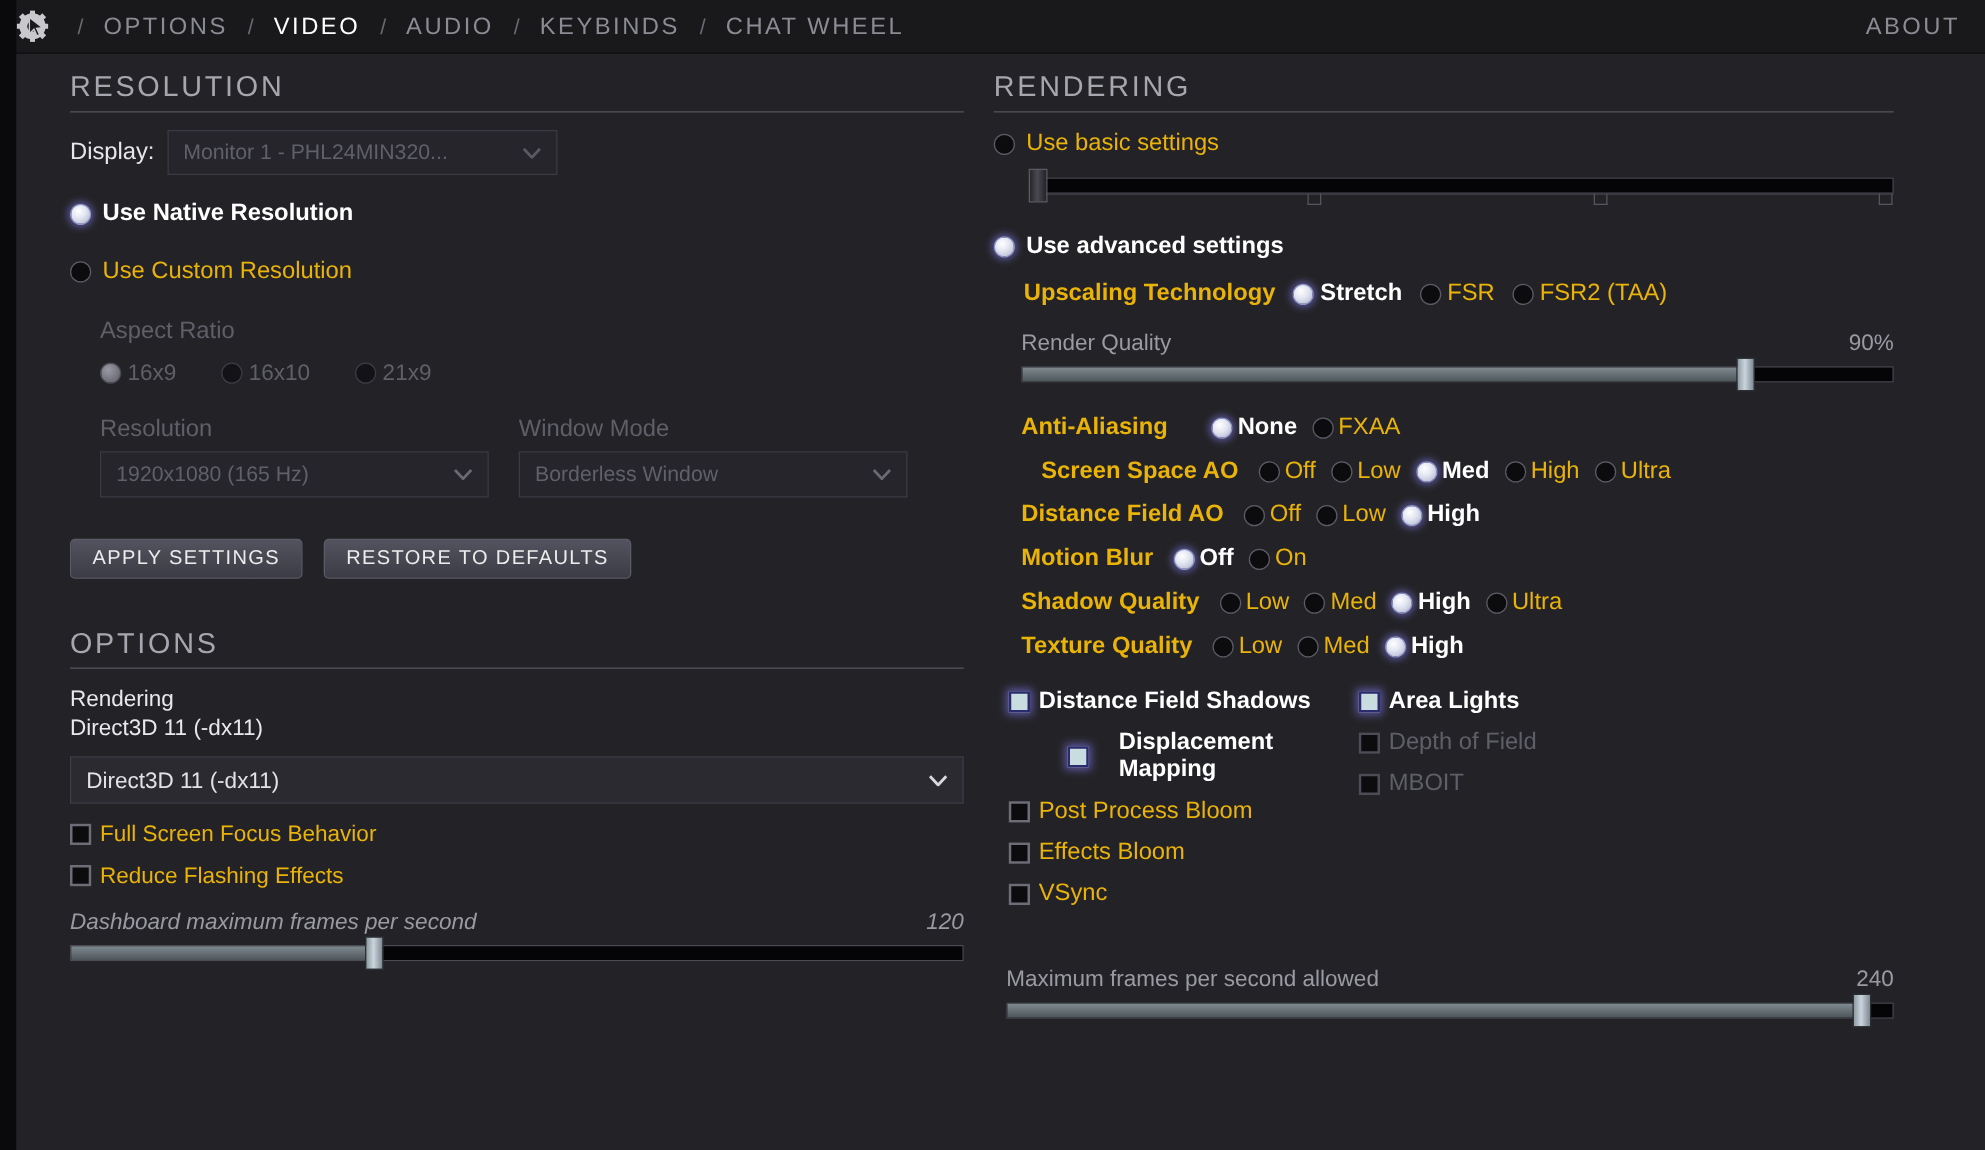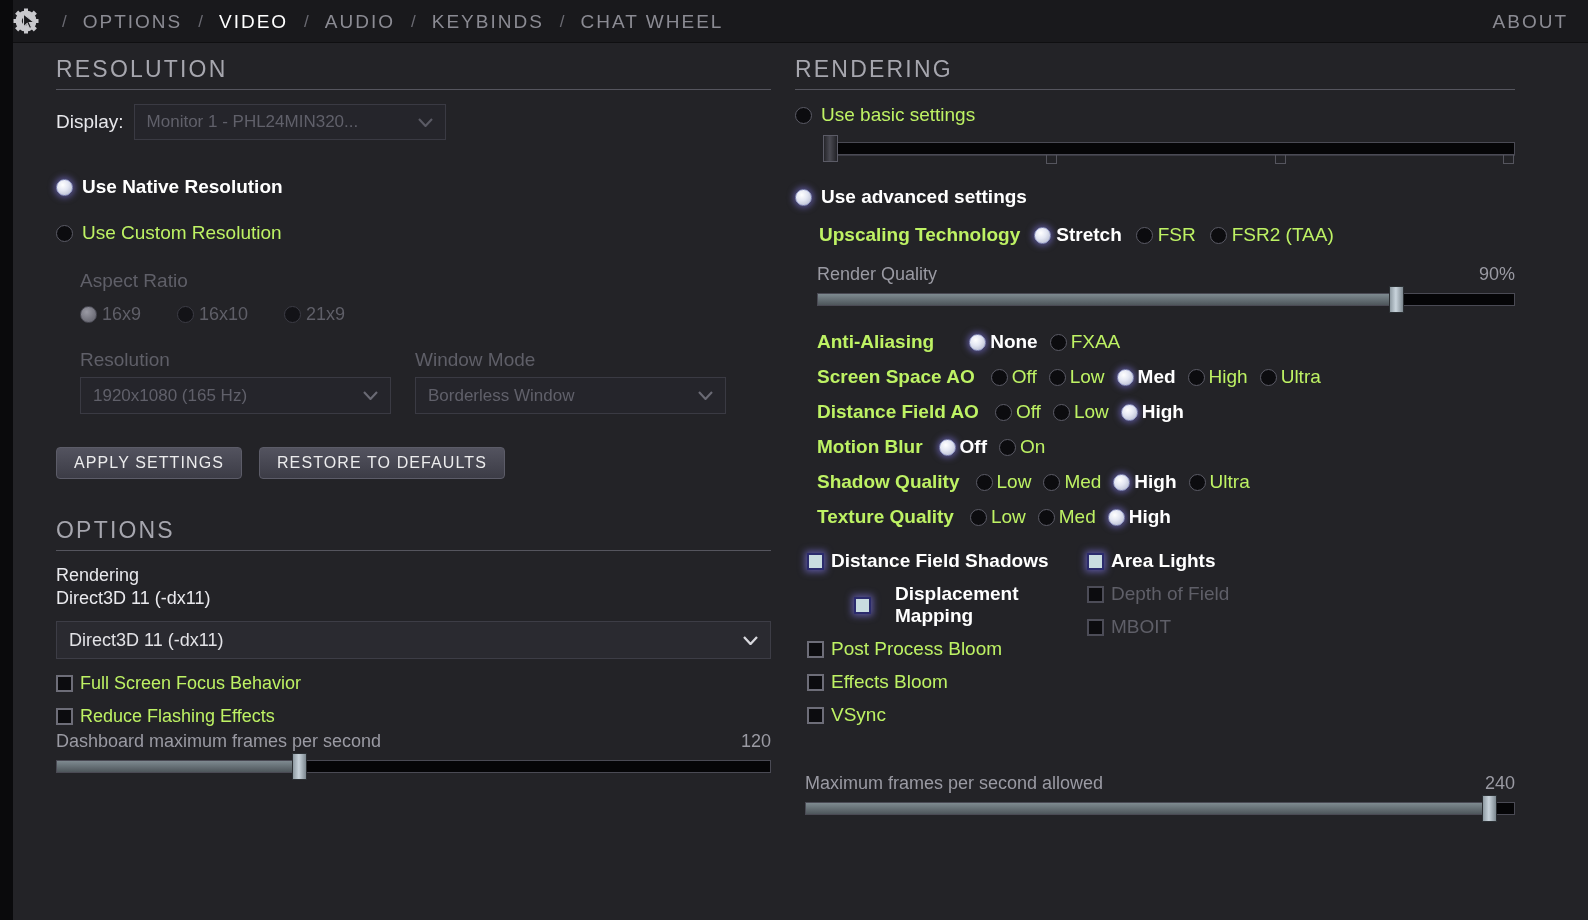--- a/index.html
+++ b/index.html
@@ -51,21 +51,21 @@
   #col-right { position: absolute; left: 795px; top: 56px; width: 720px; }
 
   .sec-title {
     color: #a6a6ae; font-size: 23px; letter-spacing: 2.2px;
     padding-bottom: 6px;
   }
   .sec-rule { height: 1px; background: #55555e; margin-bottom: 14px; }
 
   
   .lbl-on   { color: #ffffff; }
-  .lbl-off  { color: #bef264; }
+  .lbl-off  { color: #eab308; }
   .lbl-dim  { color: #5f5f68; }
 
   
   .radio {
     display: inline-block; width: 17px; height: 17px; border-radius: 50%;
     background: #0c0c0f; border: 1.5px solid #5b5b66;
     vertical-align: middle; position: relative; flex: none;
   }
   .radio.sel {
     background: radial-gradient(circle at 38% 33%, #ffffff 0%, #e3e6f2 42%, #aab0c6 100%);
@@ -207,21 +207,21 @@
   <div class="row" style="margin-top:6px;">
     <span style="font-size:19px;color:#e8e8ec;">Display:</span>
     <div class="dd disabled" style="width:312px;margin-left:10px;height:36px;">
       <span class="dd-txt">Monitor 1 - PHL24MIN320...</span>
       <svg class="chev" viewBox="0 0 15 9">
         <path d="M1 1 L7.5 8 L14 1" stroke="#5a5a64" stroke-width="2.1" fill="none"></path>
       </svg>
     </div>
   </div>
 
-  <div class="opt" style="margin-top:36px;">
+  <div class="opt" style="margin-top:20px;">
     <span class="radio sel"></span>
     <span class="lbl-on" style="font-size:19px;font-weight:600;margin-left:4px;">Use Native Resolution</span>
   </div>
 
   <div class="opt" style="margin-top:24px;">
     <span class="radio"></span>
     <span class="lbl-off" style="font-size:19px;margin-left:4px;">Use Custom Resolution</span>
   </div>
 
   <div style="margin-left:24px;margin-top:26px;">
@@ -284,21 +284,21 @@
 
     <div class="opt" style="margin-top:14px;gap:7px;">
       <span class="cb"></span>
       <span class="lbl-off" style="font-size:18px;">Full Screen Focus Behavior</span>
     </div>
     <div class="opt" style="margin-top:12px;gap:7px;">
       <span class="cb"></span>
       <span class="lbl-off" style="font-size:18px;">Reduce Flashing Effects</span>
     </div>
 
-    <div style="margin-top:4px;">
+    <div style="margin-top:16px;font-style:italic;">
       <div class="slider-head">
         <span>Dashboard maximum frames per second</span>
         <span>120</span>
       </div>
       <div class="slider">
         <div class="track"></div>
         <div class="fill" id="dash-fill" style="width: 237.1px;"></div>
         <div class="handle" id="dash-handle" style="left: 236.1px;"></div>
       </div>
     </div>
@@ -366,21 +366,21 @@
         <span class="lbl-off" style="font-size: 19px; font-weight: 600; margin-right: 4px;">Anti-Aliasing</span>
         <span class="opt" style="margin-left: 5px; gap: 4px; padding-left: 19px;">
           <span class="radio sel"></span>
           <span class="lbl-on" style="font-size: 19px; font-weight: 600;">None</span>
         </span>
         <span class="opt" style="margin-left: 5px; gap: 4px;">
           <span class="radio"></span>
           <span class="lbl-off" style="font-size: 19px;">FXAA</span>
         </span>
       </div>
-      <div class="row" style="gap: 7px; margin-bottom: 13px;">
+      <div class="row" style="gap: 7px; margin-bottom: 13px; margin-left: 16px;">
         <span class="lbl-off" style="font-size: 19px; font-weight: 600; margin-right: 4px;">Screen Space AO</span>
         <span class="opt" style="margin-left: 5px; gap: 4px;">
           <span class="radio"></span>
           <span class="lbl-off" style="font-size: 19px;">Off</span>
         </span>
         <span class="opt" style="margin-left: 5px; gap: 4px;">
           <span class="radio"></span>
           <span class="lbl-off" style="font-size: 19px;">Low</span>
         </span>
         <span class="opt" style="margin-left: 5px; gap: 4px;">

